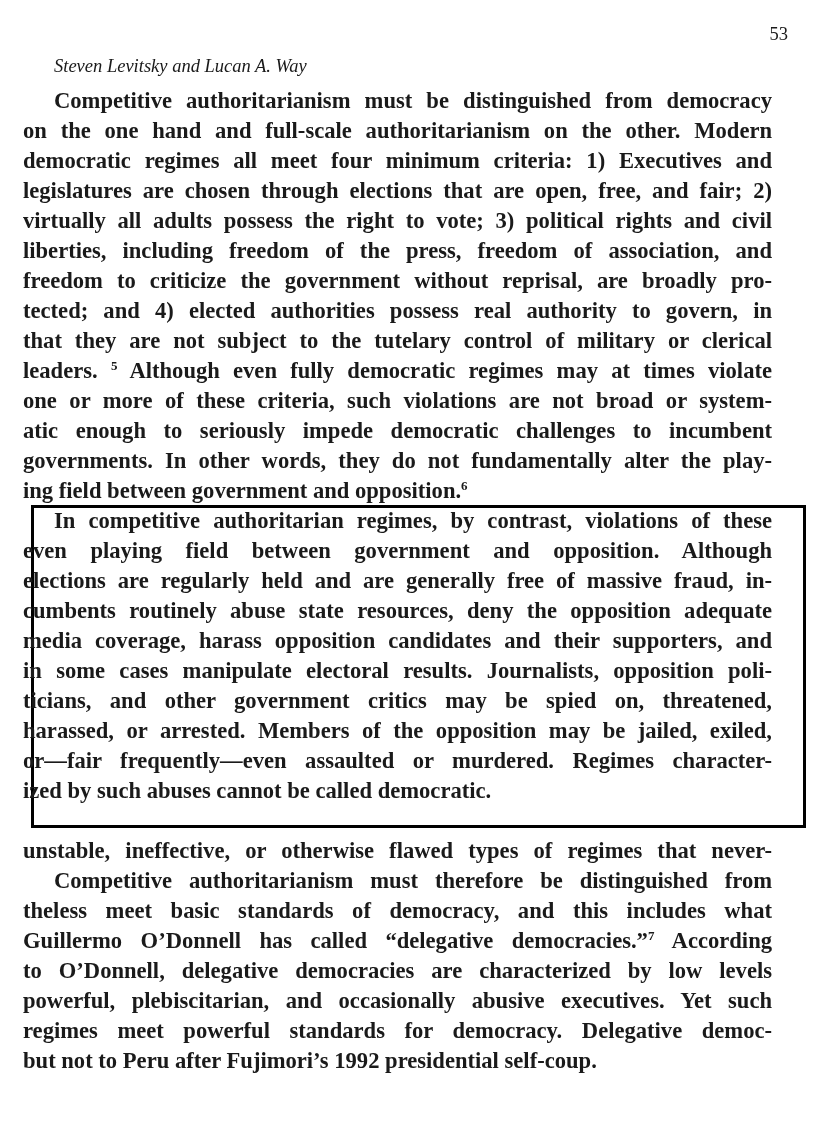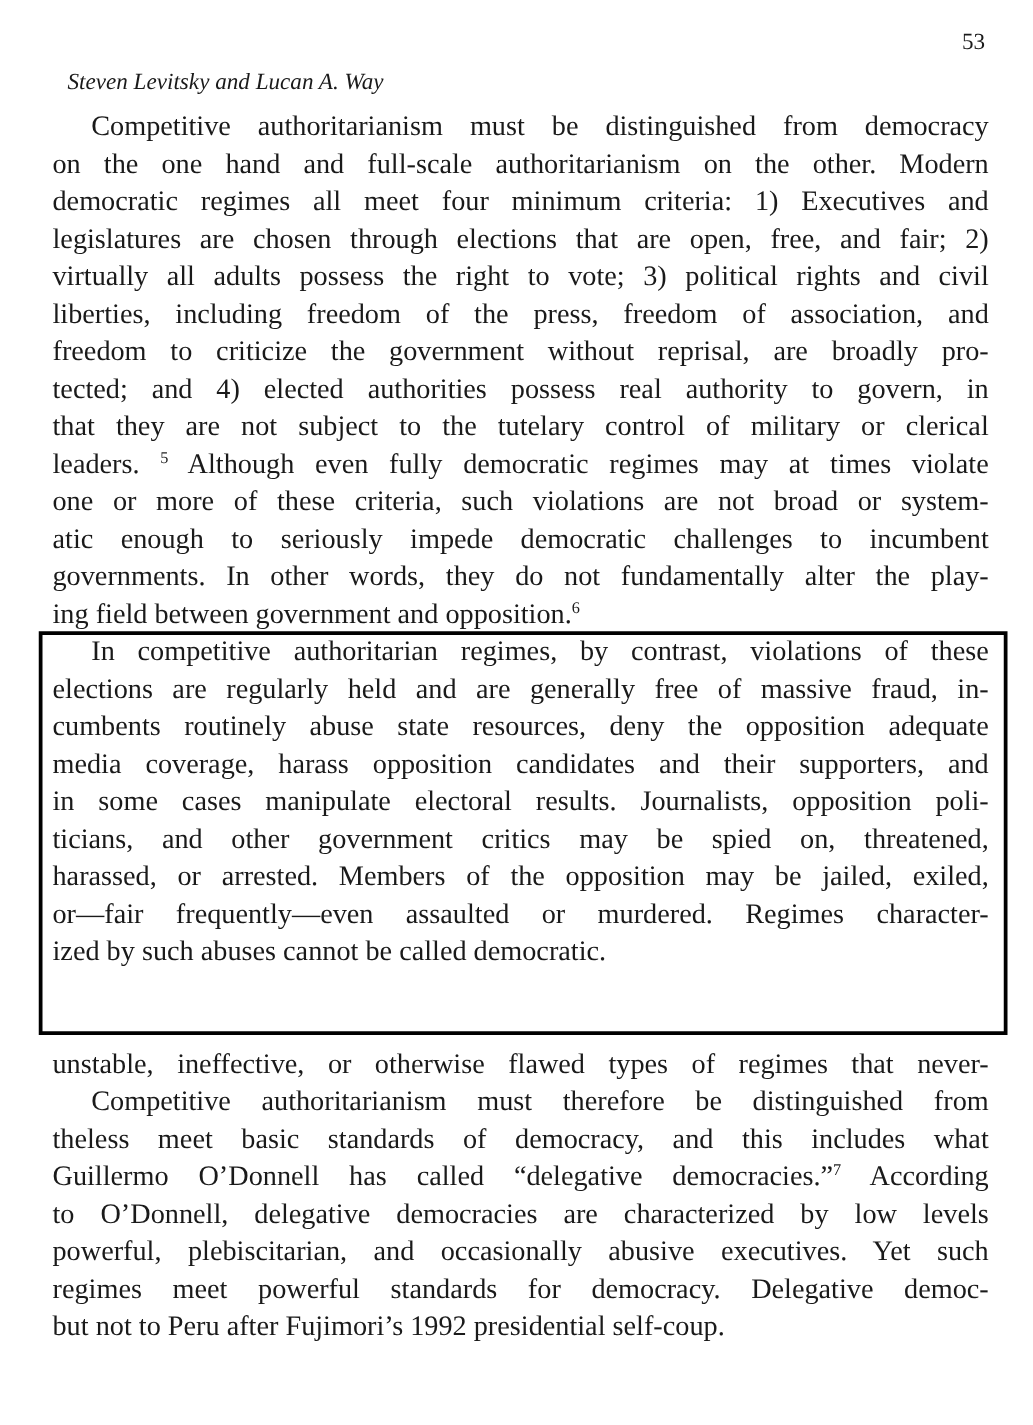--- a/index.html
+++ b/index.html
@@ -1,20 +1,20 @@
 <!DOCTYPE html>
 <html><head>
 <meta charset="utf-8">
 <style>
   html, body { margin: 0; padding: 0; background: #ffffff; }
   body { width: 826px; height: 1140px; position: relative; overflow: hidden; color: #1a1a1a; font-family: "Liberation Serif", "DejaVu Serif", serif; }
   .running-head { position: absolute; top: 24px; left: 38px; right: 38px; height: 24px; font-size: 18.5px; }
   .running-head .author { position: absolute; left: 16px; top: 0; font-style: italic; margin-top: 32px; }
   .running-head .page-no { position: absolute; right: 0; top: 0; }
-  .body-text { position: absolute; left: 42px; width: 749px; font-size: 22.6px; line-height: 30px; }
+  .body-text { position: absolute; left: 23px; width: 749px; font-size: 22.6px; line-height: 30px; font-weight: bold; }
   .line { display: block; white-space: nowrap; text-align: justify; text-align-last: justify; height: 30px; overflow: visible; }
   .line.last { text-align-last: left; }
   .line.indent { padding-left: 31px; }
   sup { font-size: 13px; line-height: 0; vertical-align: 8px; }
   .p1 { top: 86px; }
   .highlight-box { position: absolute; left: 31px; top: 505px; width: 775px; height: 323px; border: 3.5px solid #000; box-sizing: border-box; }
   .p2 { top: 506px; }
   .p3 { top: 836px; }
 </style>
 </head>
@@ -39,20 +39,21 @@
   <span class="line">one or more of these criteria, such violations are not broad or system-</span>
   <span class="line">atic enough to seriously impede democratic challenges to incumbent</span>
   <span class="line">governments. In other words, they do not fundamentally alter the play-</span>
   <span class="line last"><span>ing field between government and opposition.</span><sup>6</sup></span>
 </div>
 
 <div class="highlight-box"></div>
 
 <div class="body-text p2">
   <span class="line indent">In competitive authoritarian regimes, by contrast, violations of these</span>
+  <span class="line">even playing field between government and opposition. Although</span>
   <span class="line">elections are regularly held and are generally free of massive fraud, in-</span>
   <span class="line">cumbents routinely abuse state resources, deny the opposition adequate</span>
   <span class="line">media coverage, harass opposition candidates and their supporters, and</span>
   <span class="line">in some cases manipulate electoral results. Journalists, opposition poli-</span>
   <span class="line">ticians, and other government critics may be spied on, threatened,</span>
   <span class="line">harassed, or arrested. Members of the opposition may be jailed, exiled,</span>
   <span class="line">or—fair frequently—even assaulted or murdered. Regimes character-</span>
   <span class="line last">ized by such abuses cannot be called democratic.</span>
 </div>
 

